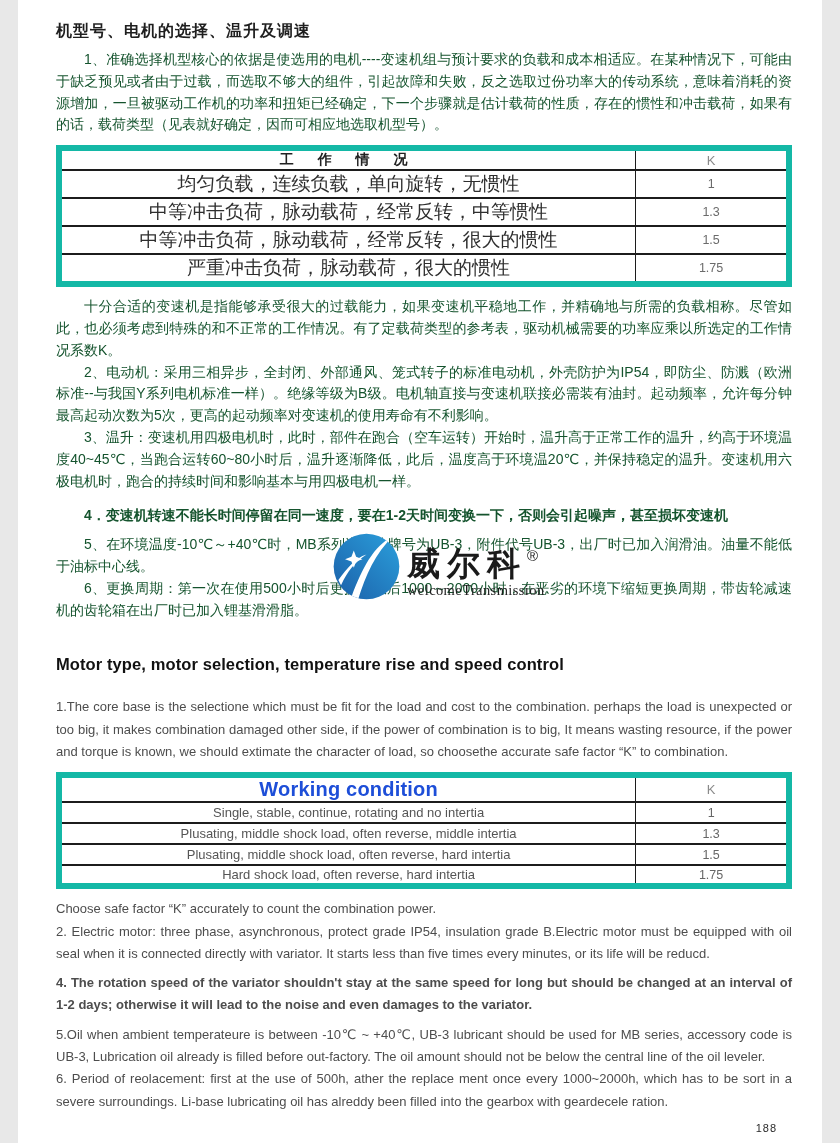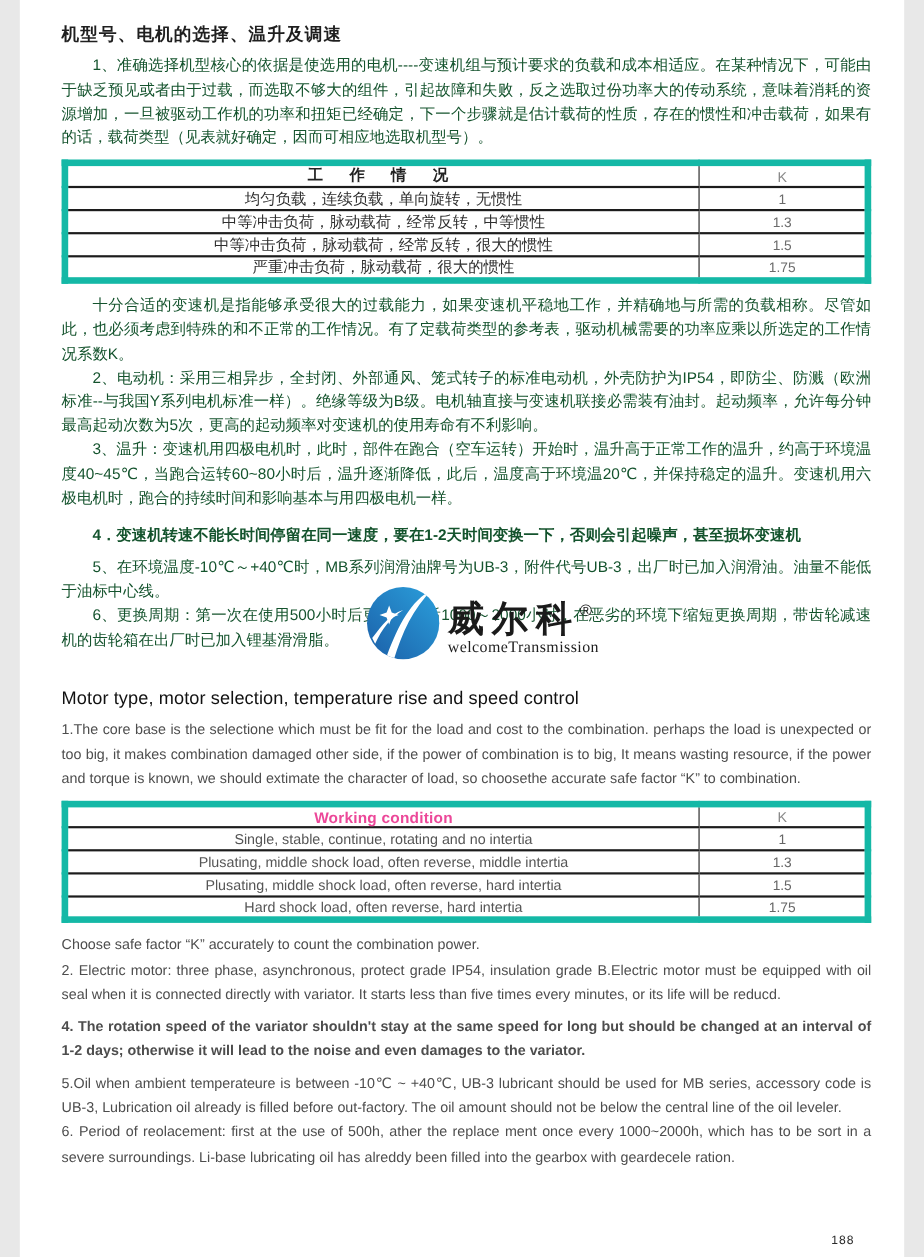--- a/index.html
+++ b/index.html
@@ -46,40 +46,40 @@
     border-right: 1px solid #1c1c1c;
     height: 21px;
     padding: 0 4px;
     text-align: center;
     vertical-align: middle;
     font-weight: normal;
   }
   table.ktable .kcol { width: 21%; }
   .cn-table th.cond { font-size: 14px; font-weight: bold; color: #222; letter-spacing: 10px; }
   .cn-table th.kcol { font-size: 13px; color: #8a8a8a; }
-  .cn-table td { font-size: 14px; color: #2e2e2e; }
+  .cn-table td { font-size: 19px; color: #2e2e2e; }
   .cn-table td.kval { font-size: 12.5px; color: #6b6b6b; }
 
   .en-title {
     font-size: 16.5px;
-    font-weight: normal;
+    font-weight: bold;
     color: #111111;
     margin-top: 34px;
-    margin-bottom: 7px;
+    margin-bottom: 22px;
     letter-spacing: 0.1px;
   }
   p.en {
     font-size: 13px;
     line-height: 22.3px;
     color: #4d4d4d;
     text-align: justify;
   }
   .en-bold { font-weight: bold; color: #0f0f0f; }
   .en-table { margin-top: 8px; margin-bottom: 12px; }
-  .en-table th.cond { font-size: 14px; font-weight: bold; color: #ec4899; letter-spacing: 0.2px; margin-left: 38px; }
+  .en-table th.cond { font-size: 20px; font-weight: bold; color: #1d4ed8; letter-spacing: 0.2px; margin-left: 38px; }
   .en-table th.kcol { font-size: 13px; color: #8a8a8a; }
   .en-table td { font-size: 13px; color: #555555; }
   .en-table td.kval { font-size: 12.5px; color: #666666; }
 
   .sp-after-table { margin-top: 13px; }
   .sp-block { margin-top: 7px; }
 
   .logo {
     position: absolute;
     left: 315px;

